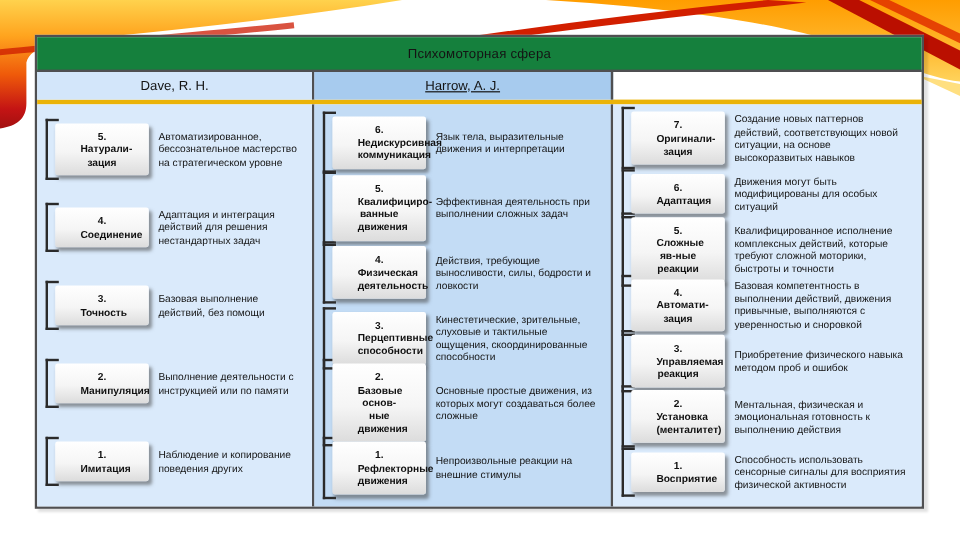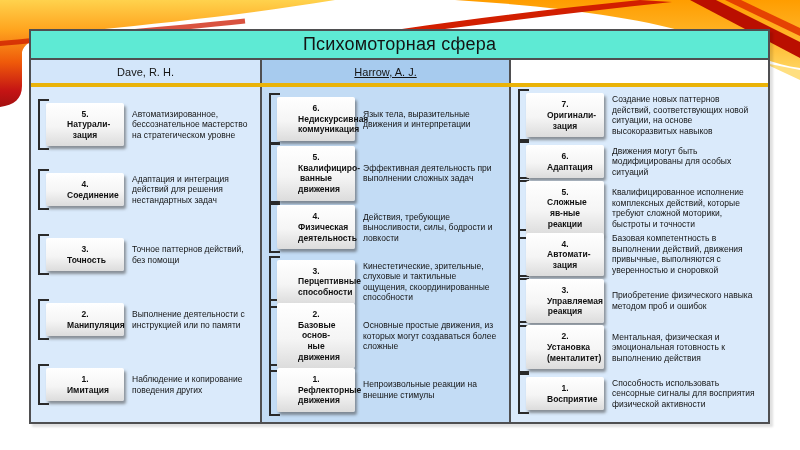--- a/index.html
+++ b/index.html
@@ -11,21 +11,21 @@
   
   .panel{
     position:absolute;left:29px;top:29px;width:741px;height:395px;z-index:1;
     background:#ffffff;border:2px solid #4f4f51;box-sizing:border-box;
     display:flex;flex-direction:column;
     box-shadow:3px 3px 2px rgba(0,0,0,0.12);
   }
   .title-row{
     height:27px;flex:none;border-bottom:2px solid #4f4f51;
     display:flex;align-items:center;justify-content:center;
-    font-size:18px;letter-spacing:.2px;background:#5eead4;
+    font-size:11px;letter-spacing:.2px;background:#15803d;
   }
   .header-row{display:flex;height:23px;flex:none;border-bottom:4px solid #eab308;}
   .hcell{
     display:flex;align-items:center;justify-content:center;
     font-size:11px;box-sizing:border-box;
   }
   .body{flex:1;display:flex;min-height:0;}
   .bcol{
     display:flex;flex-direction:column;box-sizing:border-box;
     padding:5px 4px 5px 7px;min-width:0;
@@ -112,21 +112,21 @@
             <span class="bracket"></span>
             <div class="label-box">4. Соединение</div>
           </div>
           <div class="level-desc">Адаптация и интеграция действий для решения нестандартных задач</div>
         </div>
         <div class="level-row">
           <div class="label-wrap">
             <span class="bracket"></span>
             <div class="label-box">3. Точность</div>
           </div>
-          <div class="level-desc">Точное паттернов действий, без помощи</div>
+          <div class="level-desc">Базовая выполнение действий, без помощи</div>
         </div>
         <div class="level-row">
           <div class="label-wrap">
             <span class="bracket"></span>
             <div class="label-box">2. Манипуляция</div>
           </div>
           <div class="level-desc">Выполнение деятельности с инструкцией или по памяти</div>
         </div>
         <div class="level-row">
           <div class="label-wrap">

